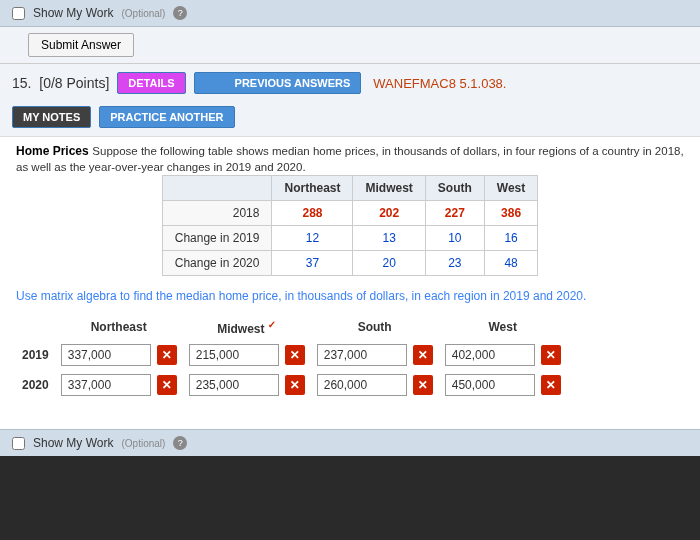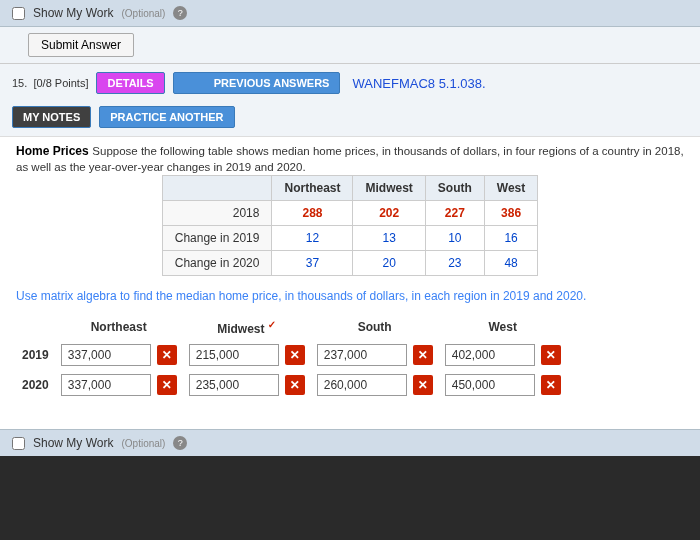--- a/index.html
+++ b/index.html
@@ -60,21 +60,21 @@
     .question-header {
       background: #f0f4f8;
       padding: 8px 12px;
       display: flex;
       align-items: center;
       gap: 8px;
       border-bottom: 1px solid #ddd;
       flex-wrap: wrap;
     }
     .question-num {
-      font-size: 11px;
+      font-size: 14px;
       color: #333;
       text-align: right;
     }
     .btn-details, .btn-prev, .btn-mynotes, .btn-practice {
       padding: 4px 10px;
       font-size: 11px;
       font-weight: bold;
       cursor: pointer;
       border-radius: 2px;
     }
@@ -84,21 +84,21 @@
       border: 1px solid #3a7ab9;
     }
     .btn-prev {
       background: #4a90d9;
       color: white;
       border: 1px solid #3a7ab9;
       padding-left: 40px;
     }
     .wane-code {
       font-size: 13px;
-      color: #1d4ed8;
+      color: #c2410c;
       margin-left: 4px;
     }
     .btn-mynotes {
       background: #404040;
       color: white;
       border: 1px solid #3a7ab9;
       margin-top: 4px;
     }
     .btn-practice {
       background: #4a90d9;

